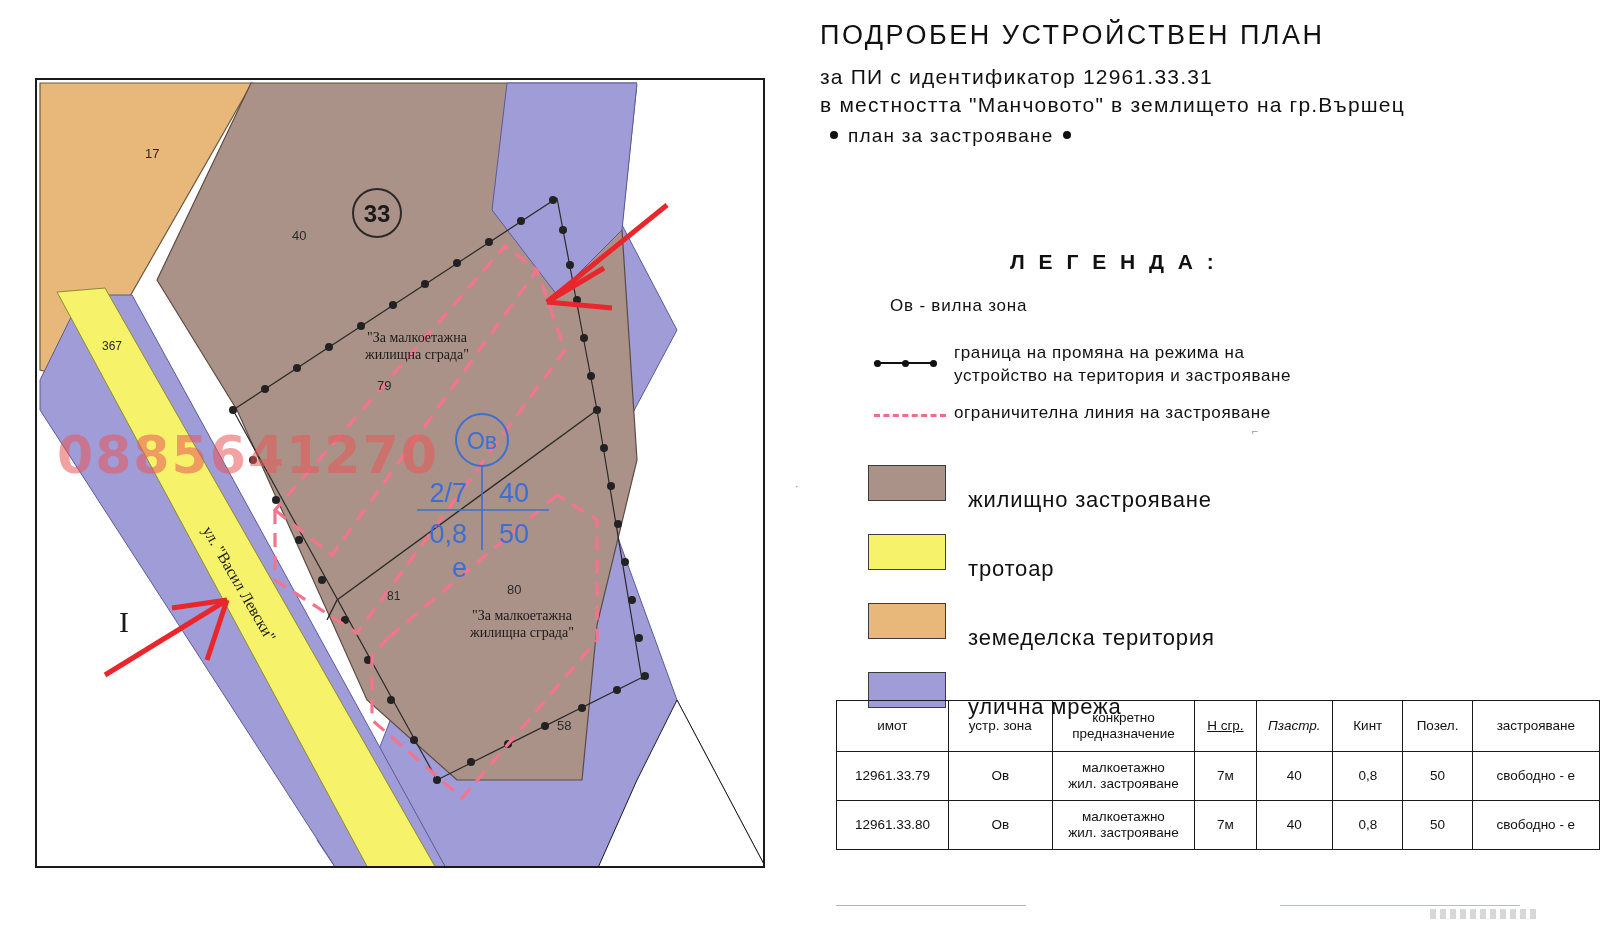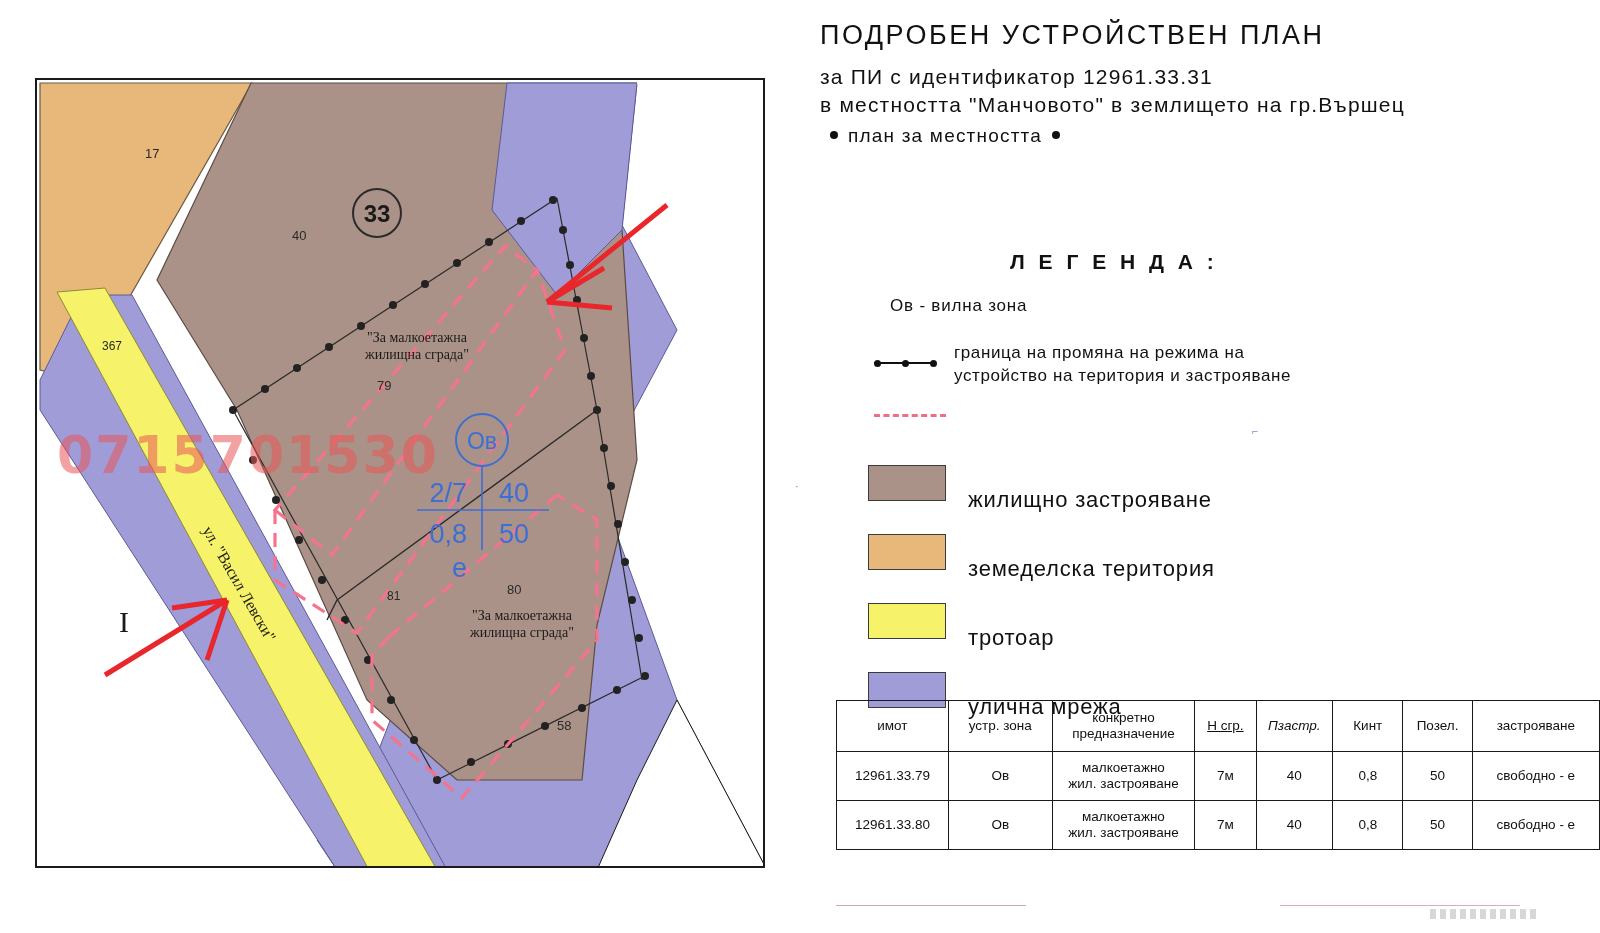--- a/index.html
+++ b/index.html
@@ -391,31 +391,31 @@
         </g>
         <g>
           <line x1="68" y1="595" x2="190" y2="520" stroke="#e8262c" stroke-width="5"></line>
           <line x1="190" y1="520" x2="135" y2="528" stroke="#e8262c" stroke-width="5"></line>
           <line x1="190" y1="520" x2="170" y2="580" stroke="#e8262c" stroke-width="5"></line>
         </g>
         <text x="82" y="552" font-family="Liberation Serif, serif" font-size="30" fill="#1a1a1a">I</text>
 
       </svg>
 
-      <div class="watermark">0715701530</div>
+      <div class="watermark">0885641270</div>
     </div>
 
   </div>
 
   <div class="title-block">
     <div class="title-main">ПОДРОБЕН  УСТРОЙСТВЕН  ПЛАН</div>
     <div class="title-sub1">за ПИ с идентификатор  12961.33.31</div>
     <div class="title-sub2">в местността "Манчовото" в землището на гр.Вършец</div>
     <div class="title-sub3">
-      <span class="dot-sep"></span><span>план  за  местността</span><span class="dot-sep"></span>
+      <span class="dot-sep"></span><span>план  за  застрояване</span><span class="dot-sep"></span>
     </div>
   </div>
 
   <div class="legend-title">Л Е Г Е Н Д А :</div>
 
   <div class="legend">
 
     <div class="legend-row lg-ov">
       <span class="legend-text">Ов -  вилна  зона</span>
     </div>
@@ -431,37 +431,38 @@
       <div class="lg-txt2">
         <div>граница на промяна на режима на</div>
         <div>устройство на територия и застрояване</div>
       </div>
     </div>
 
     <div class="lg-line-row">
       <div class="lg-sym dashrow">
         <div class="dash-line"></div>
       </div>
+      <div class="lg-txt2">ограничителна  линия  на  застрояване</div>
     </div>
 
     <div style="height:14px"></div>
 
     <div class="swatch-row">
       <div class="swatch" style="background:#ab9288"></div>
       <div class="swatch-label">жилищно  застрояване</div>
     </div>
 
     <div class="swatch-row">
+      <div class="swatch" style="background:#f6f26a"></div>
+      <div class="swatch-label">тротоар</div>
+    </div>
+
+    <div class="swatch-row">
       <div class="swatch" style="background:#e8b87a"></div>
       <div class="swatch-label">земеделска  територия</div>
-    </div>
-
-    <div class="swatch-row">
-      <div class="swatch" style="background:#f6f26a"></div>
-      <div class="swatch-label">тротоар</div>
     </div>
 
     <div class="swatch-row">
       <div class="swatch" style="background:#9f9cd8"></div>
       <div class="swatch-label">улична  мрежа</div>
     </div>
 
   </div>
 
   <div class="table-wrap">

